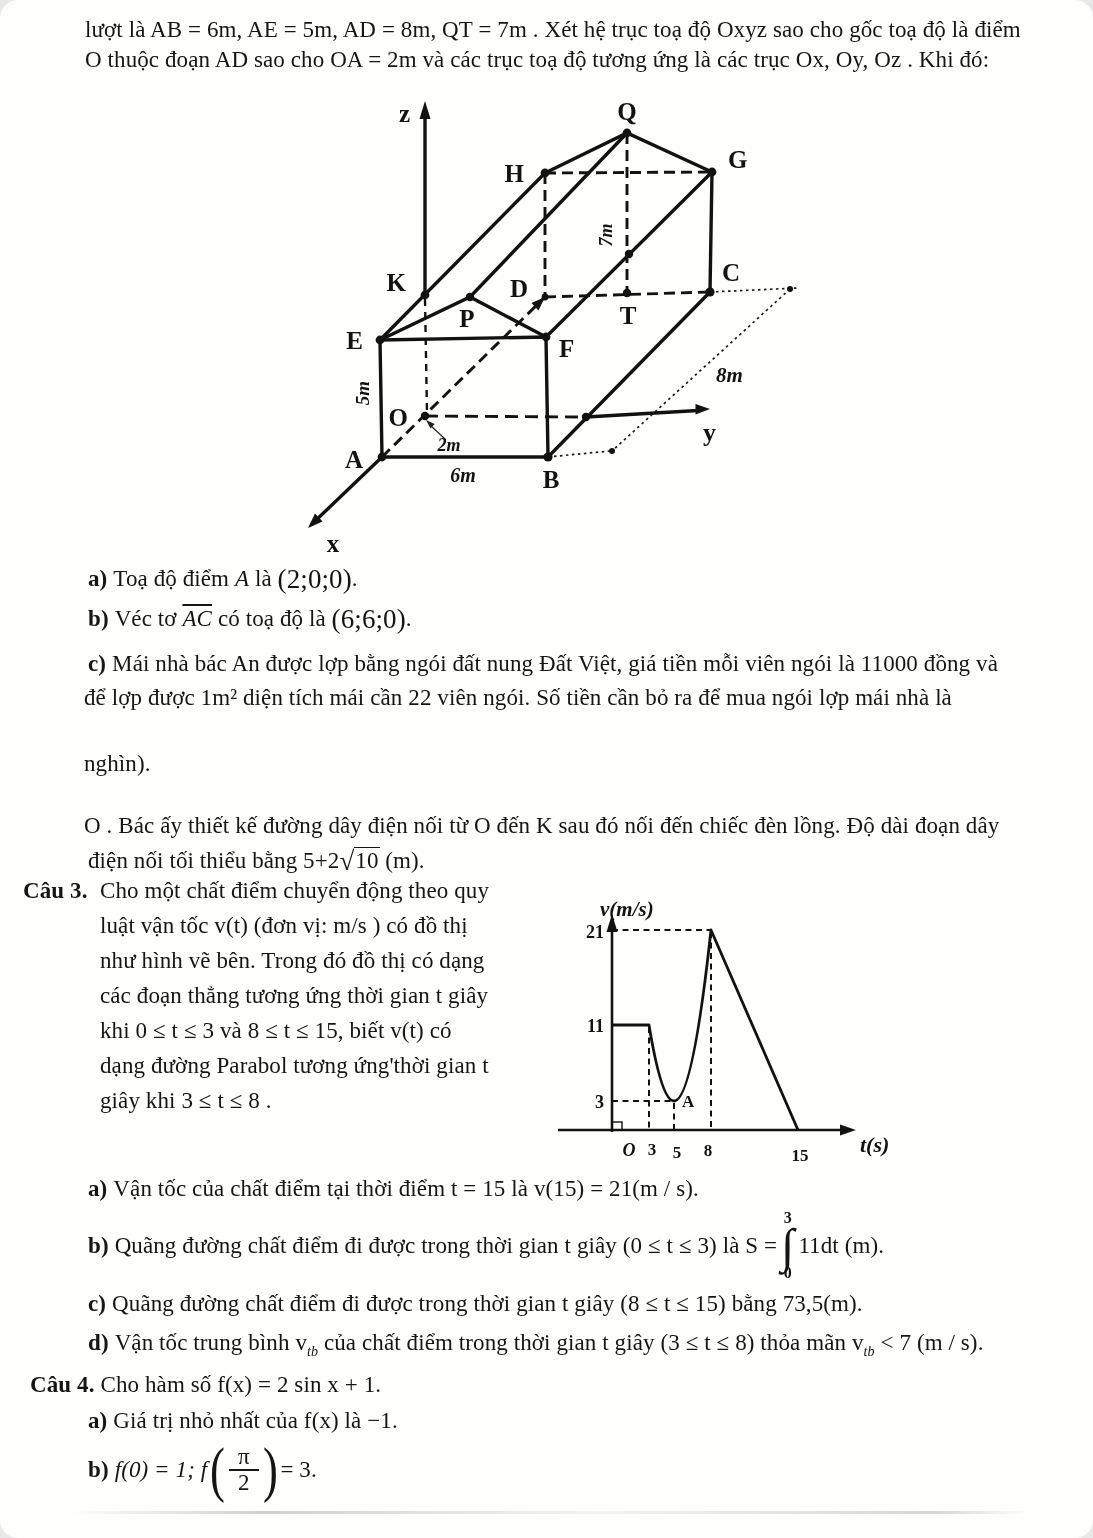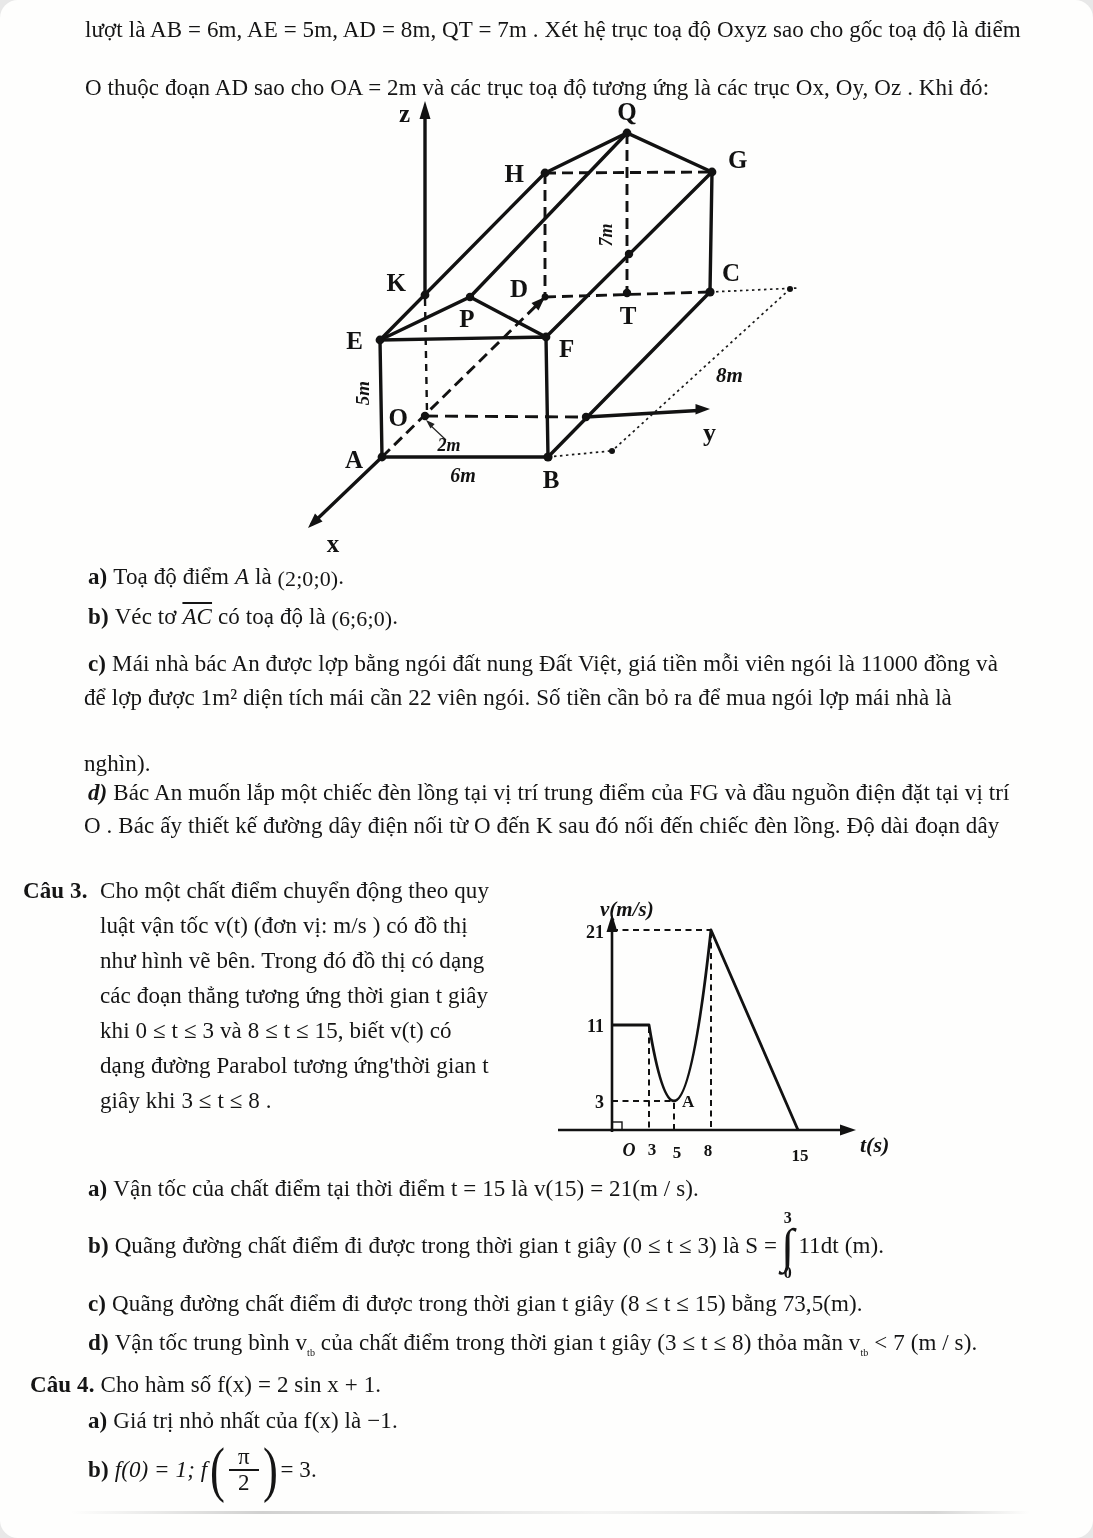--- a/index.html
+++ b/index.html
@@ -8,41 +8,41 @@
     font-family:"Liberation Serif",serif;color:#151515;overflow:hidden;
     margin:0 auto;
     border-radius:18px;
   }
   .ln{position:absolute;white-space:nowrap;font-size:23px;line-height:1.25;letter-spacing:.1px}
   .b{font-weight:bold}
   .it{font-style:italic}
   .flex{display:flex;align-items:center}
   .lbl{font-weight:bold;margin-right:6px}
   .vec{font-style:italic;text-decoration:overline}
-  .bp{font-size:22px;vertical-align:-2px}
+  .bp{font-size:27px;vertical-align:-2px}
   .rsign{font-size:27px;vertical-align:-2px}
   .rad{border-top:1.7px solid #151515;padding:0 1px}
-  sub{font-size:10px;}
+  sub{font-size:14px;font-style:italic}
   .intgrl{display:inline-flex;flex-direction:column;align-items:center;line-height:.8;margin:0 4px;vertical-align:middle}
   .intgrl .bound{font-size:16px;font-weight:bold}
   .intgrl .isym{font-size:48px;font-weight:400;padding:2px 0}
   .frac{display:inline-flex;flex-direction:column;align-items:center;line-height:1.05;margin:0 1px;font-size:23px;vertical-align:middle}
   .frac .dn{border-top:2.2px solid #151515;padding:0 9px}
   .bigpar{font-size:62px;font-weight:300;vertical-align:middle;line-height:.8;transform:scaleX(.72);display:inline-block}
   svg text{font-family:"Liberation Serif",serif;fill:#121212}
   .scan-smudge{position:absolute;left:70px;top:1511px;width:960px;height:3px;
     background:linear-gradient(90deg,rgba(150,150,150,0),rgba(140,140,140,.4) 20%,rgba(150,150,150,.1) 55%,rgba(140,140,140,.35) 90%,rgba(150,150,150,0))}
 </style>
 </head>
 <body>
 
 <div class="page">
 
   <div class="ln" style="left:85px;top:16px">lượt là  AB = 6m,  AE = 5m,  AD = 8m,  QT = 7m .  Xét hệ trục toạ độ  Oxyz  sao cho gốc toạ độ là điểm</div>
-  <div class="ln" style="left:85px;top:74px">O  thuộc đoạn  AD  sao cho  OA = 2m  và các trục toạ độ tương ứng là các trục  Ox, Oy, Oz .  Khi đó:</div>
+  <div class="ln" style="left:85px;top:46px">O  thuộc đoạn  AD  sao cho  OA = 2m  và các trục toạ độ tương ứng là các trục  Ox, Oy, Oz .  Khi đó:</div>
 
   <svg style="position:absolute;left:280px;top:95px" width="575" height="470" viewBox="280 95 575 470">
     <g stroke="#121212" stroke-width="3.4" fill="none" stroke-linecap="round">
       <path d="M382,457 L548,457 M382,457 L380,340 M548,457 L546,337 M380,340 L546,337"></path>
       <path d="M380,340 L470,297 L546,337"></path>
       <path d="M380,340 L545,173 M470,297 L627,133"></path>
       <path d="M545,173 L627,133 L712,172"></path>
       <path d="M712,172 L710,292 M546,337 L712,172 M548,457 L710,292"></path>
       <path d="M425,295 L425,110"></path>
       <path d="M382,457 L312,524"></path>
@@ -123,24 +123,24 @@
   </div>
   <div class="ln" style="left:88px;top:603px">
     <span class="lbl">b)</span><span>Véc tơ </span><span class="vec">AC</span><span> có toạ độ là </span><span class="bp">(6;6;0)</span><span>.</span>
   </div>
   <div class="ln" style="left:88px;top:650px">
     <span class="lbl">c)</span><span>Mái nhà bác An được lợp bằng ngói đất nung Đất Việt, giá tiền mỗi viên ngói là 11000 đồng và</span>
   </div>
   <div class="ln" style="left:84px;top:684px">để lợp được 1m² diện tích mái cần  22 viên ngói. Số tiền cần bỏ ra để mua ngói lợp mái nhà là</div>
   <div class="ln" style="left:84px;top:750px">nghìn).</div>
 
-  <div class="ln" style="left:88px;top:779px">
-    <span class="lbl it">d)</span><span>Bác An muốn lắp một chiếc đèn lồng tại vị trí trung điểm của  FG  và đầu nguồn điện đặt tại vị trí</span>
-  </div>
   <div class="ln" style="left:84px;top:812px">O . Bác ấy thiết kế đường dây điện nối từ  O  đến K sau đó nối đến chiếc đèn lồng. Độ dài đoạn dây</div>
+  <div class="ln" style="left:88px;top:845px">
+    <span>điện nối tối thiểu bằng  5+2</span><span class="rsign">√</span><span class="rad">10</span><span> (m).</span>
+  </div>
 
   <div class="ln b" style="left:23px;top:877px">Câu 3.</div>
   <div class="ln" style="left:100px;top:877px">Cho một chất điểm chuyển động theo quy</div>
   <div class="ln" style="left:100px;top:912px">luật vận tốc  v(t) (đơn vị:  m/s )  có đồ thị</div>
   <div class="ln" style="left:100px;top:947px">như hình vẽ bên. Trong đó đồ thị có dạng</div>
   <div class="ln" style="left:100px;top:982px">các đoạn thẳng tương ứng thời gian  t  giây</div>
   <div class="ln" style="left:100px;top:1017px">khi  0 ≤ t ≤ 3  và  8 ≤ t ≤ 15,  biết  v(t)  có</div>
   <div class="ln" style="left:100px;top:1052px">dạng đường Parabol tương ứng'thời gian  t</div>
   <div class="ln" style="left:100px;top:1087px">giây khi  3 ≤ t ≤ 8 .</div>
 

